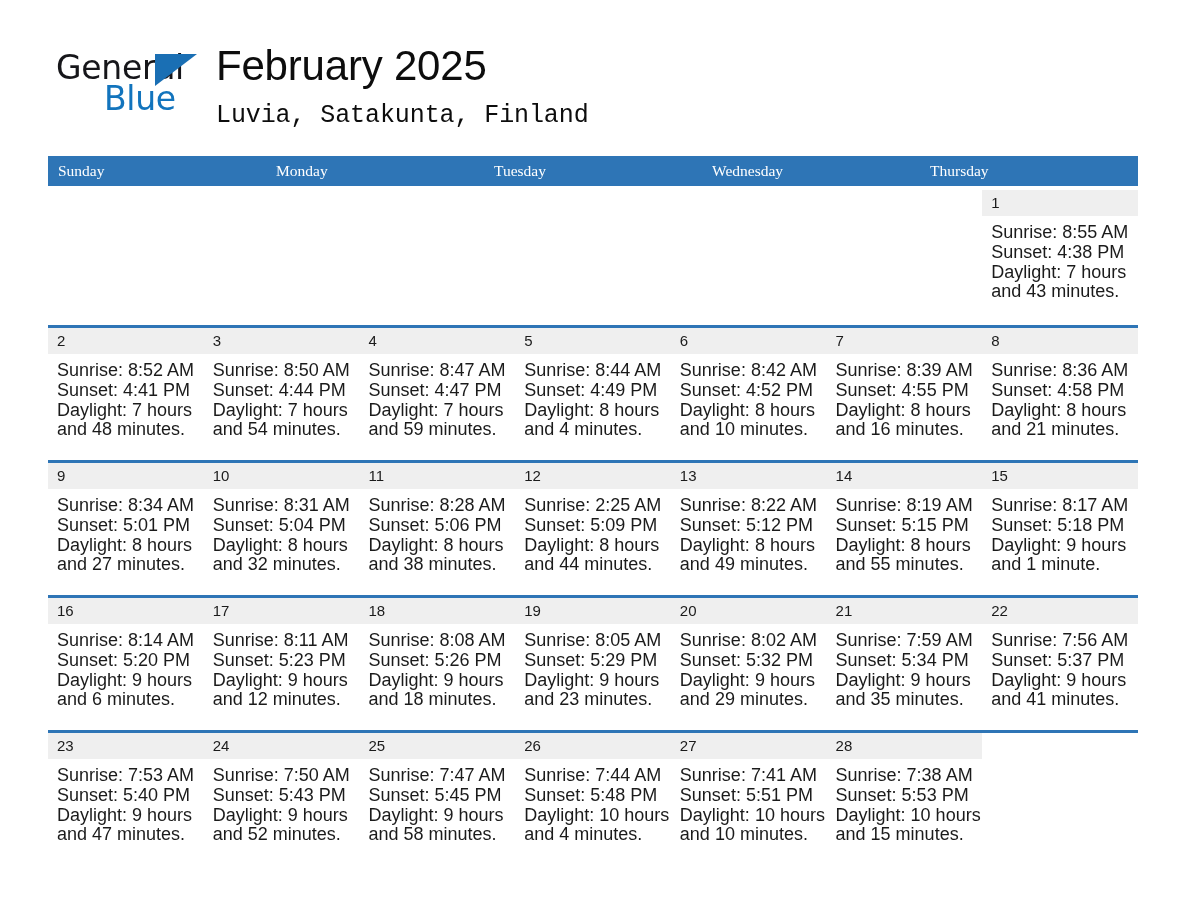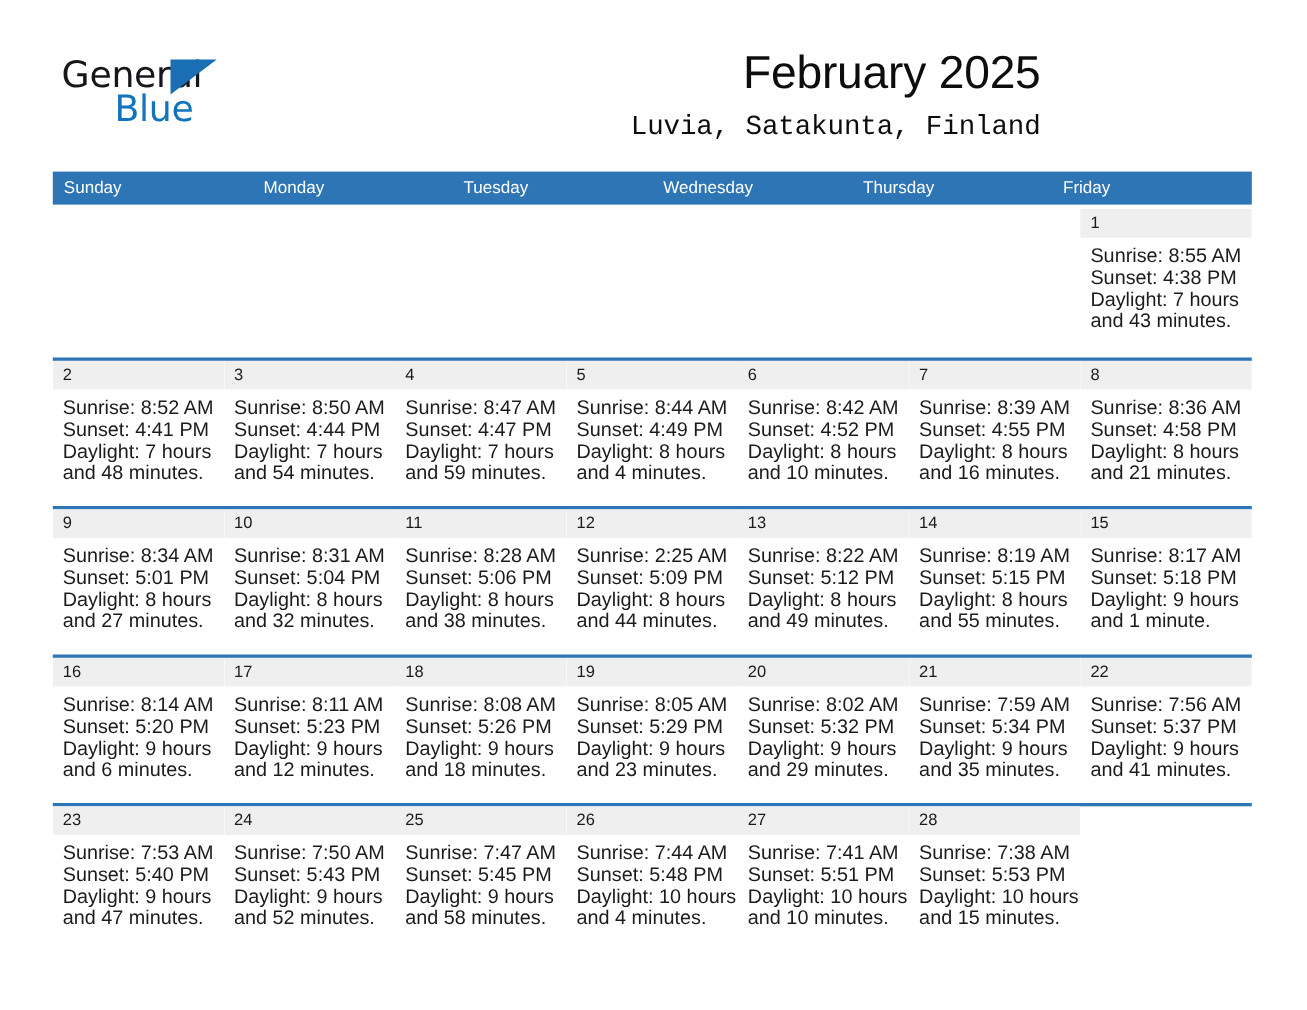--- a/index.html
+++ b/index.html
@@ -62,21 +62,21 @@
     position: absolute;
     left: 99px;
     top: 10px;
     width: 0;
     height: 0;
     border-left: 42px solid #1a6fb4;
     border-bottom: 32px solid transparent;
   }
 
   .title-block {
-    text-align: right;
+    text-align: left;
     flex: 1 1 auto;
     padding-right: 2px;
   }
   .month-title {
     font-size: 42px;
     font-weight: 400;
     line-height: 1.06;
     color: #0d0d0d;
     margin: 0;
     letter-spacing: -0.2px;
@@ -91,23 +91,24 @@
   }
 
   
   .calendar {
     margin: 36px 50px 0 48px;
     width: 1090px;
   }
 
   .weekday-row {
     display: grid;
-    grid-template-columns: repeat(6, 1fr);
+    grid-template-columns: repeat(5, 1fr);
     background: #2E75B6;
     height: 30px;
+    font-family: Liberation Serif, serif;
   }
   .weekday {
     color: #ffffff;
     font-size: 15.5px;
     line-height: 30px;
     padding-left: 10px;
     white-space: nowrap;
   }
 
   .week-row {

